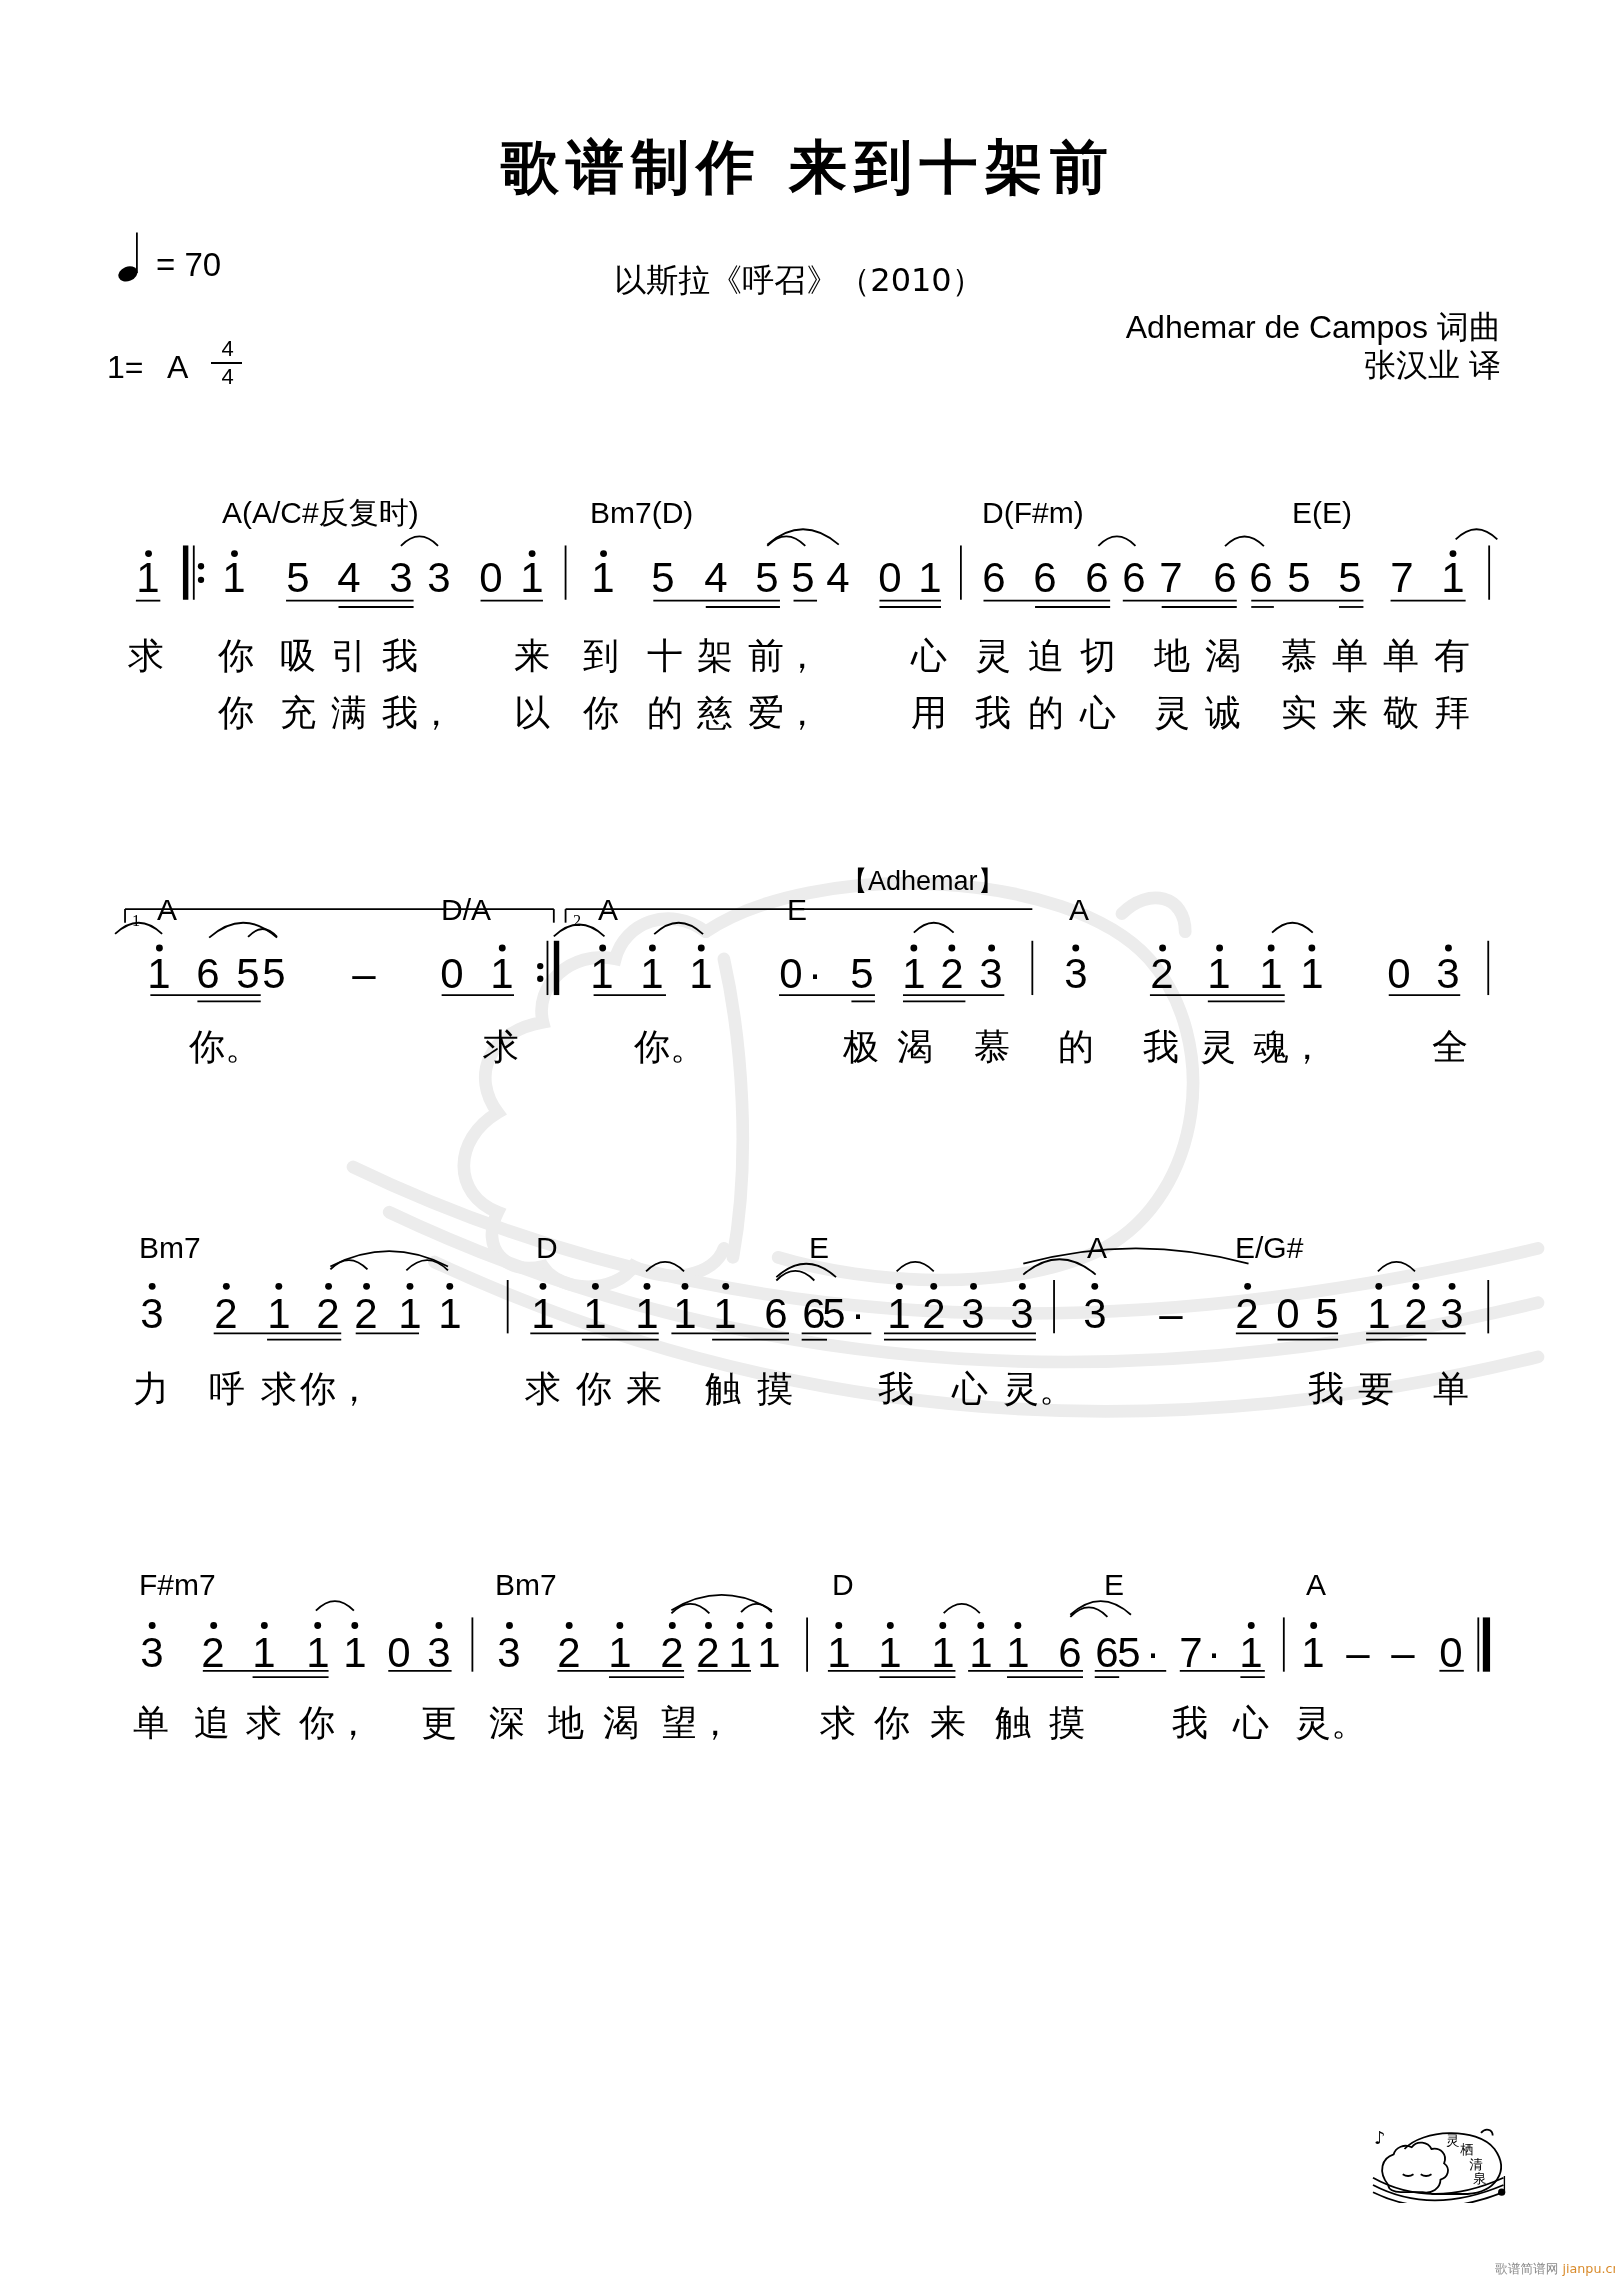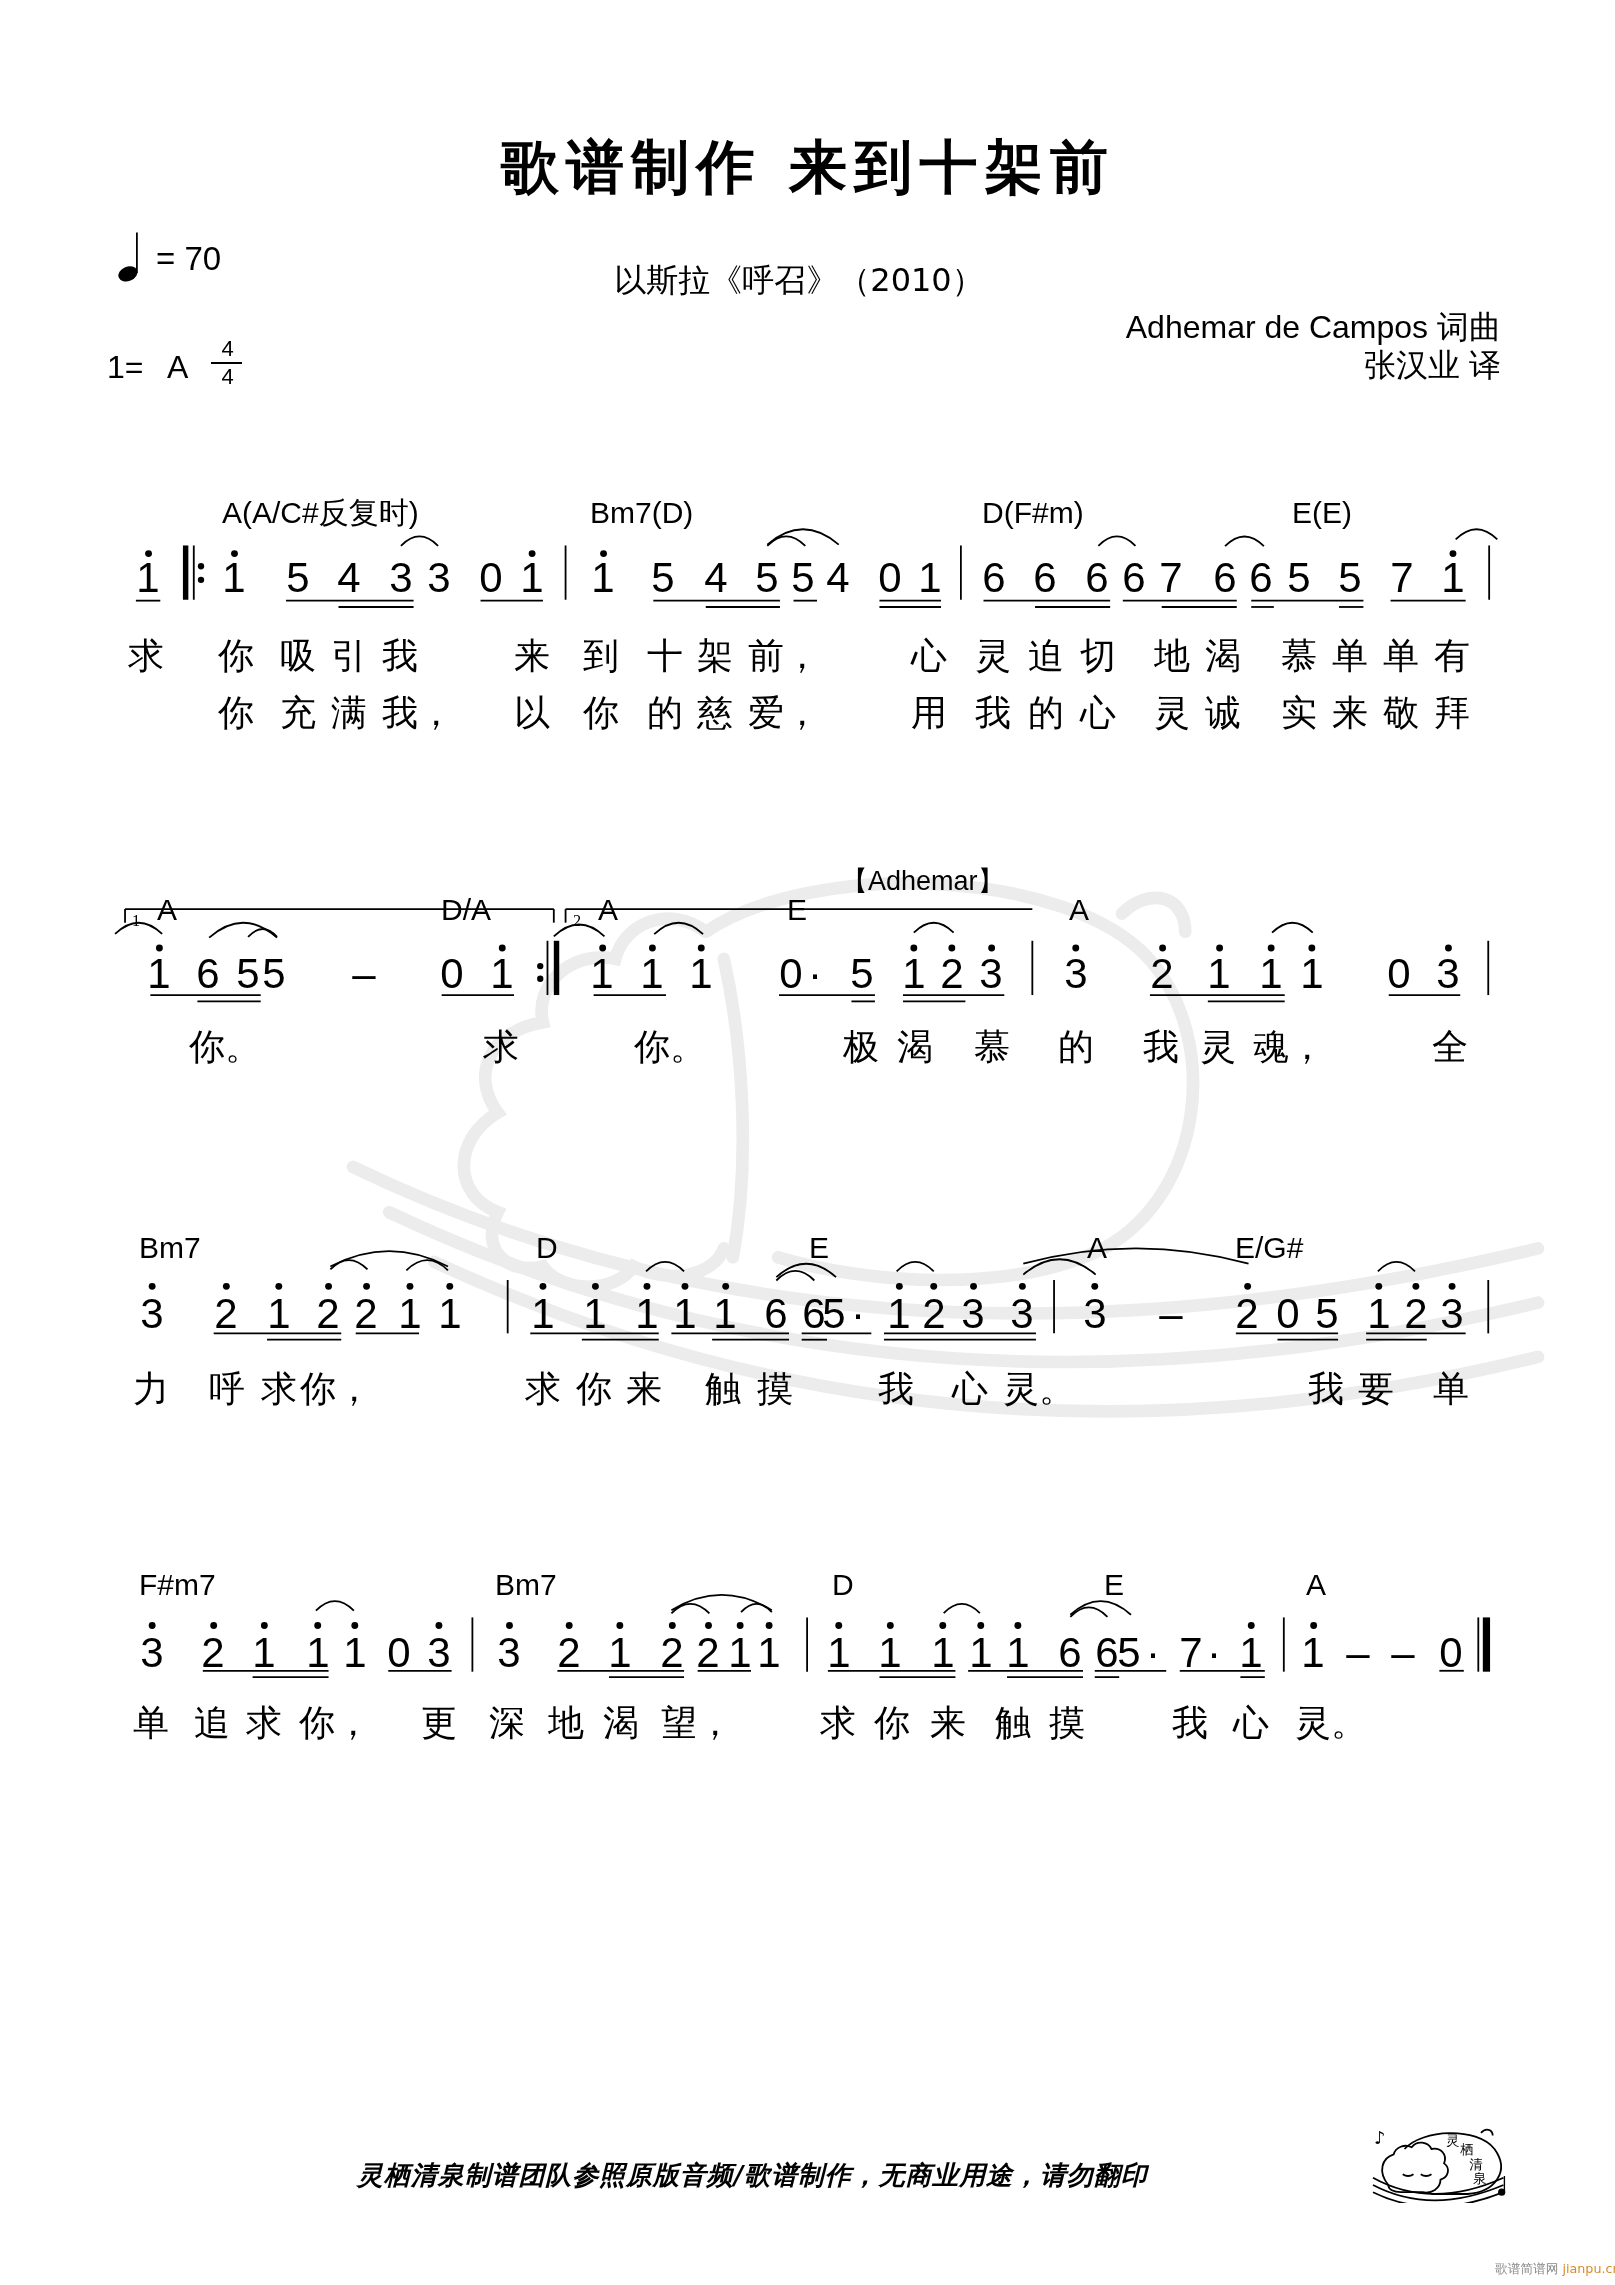--- a/index.html
+++ b/index.html
@@ -4,21 +4,21 @@
 <style>
   html,body{margin:0;padding:0;background:#ffffff;}
   #page{position:relative;width:1616px;height:2285px;background:#ffffff;overflow:hidden;color:#000;font-family:"Liberation Sans",sans-serif;}
   .abs{position:absolute;line-height:1;white-space:nowrap;z-index:3;}
   .ctr{left:0;width:1616px;text-align:center;}
   .title{top:138px;font-family:"DejaVu Sans",sans-serif;font-weight:bold;font-size:58px;letter-spacing:7.2px;}
   .subtitle{top:219px;font-family:"Liberation Sans",sans-serif;font-size:28px;}
   .album{top:264px;font-family:"DejaVu Sans",sans-serif;font-size:32px;left:-9px;}
   .korean{top:319px;font-family:"DejaVu Sans",sans-serif;font-size:34px;font-weight:bold;}
   .credit{right:115px;font-family:"Liberation Sans",sans-serif;font-size:32px;text-align:right;}
-  .tempo-text{left:156px;top:242px;font-size:33px;}
+  .tempo-text{left:156px;top:248px;font-size:33px;}
   .key-text{top:351px;font-size:32px;}
   .ts{font-size:22px;width:31px;text-align:center;left:212px;}
   .chord{font-family:"Liberation Sans",sans-serif;font-size:30px;}
   .section-label{font-family:"Liberation Sans",sans-serif;font-size:27px;}
   .note{font-family:"Liberation Sans",sans-serif;font-size:42px;transform:translateX(-50%);}
   .lyric{font-family:"DejaVu Sans",sans-serif;font-size:36px;}
   .volta-num{font-family:"Liberation Serif",serif;font-size:16.3px;}
   .footer-note{left:357px;top:2162px;font-family:"DejaVu Serif",serif;font-size:26px;font-weight:bold;font-style:italic;letter-spacing:0.9px;}
   .site{left:1495px;top:2263px;font-family:"DejaVu Sans",sans-serif;font-size:12.7px;color:#8a8a8a;}
   .site .url{color:#d98b2b;}
@@ -231,21 +231,20 @@
     <line x1="31" y1="5" x2="31" y2="50" stroke="#000" stroke-width="2"></line>
   </svg>
   <div class="abs tempo-text">= 70</div>
 
   <div class="abs key-text" style="left:107px">1=</div>
   <div class="abs key-text" style="left:167px">A</div>
   <div class="abs ts" style="top:338px">4</div>
   <div class="abs" style="left:211px;top:362px;width:31px;height:1.8px;background:#000"></div>
   <div class="abs ts" style="top:366px">4</div>
 
-  <div class="abs footer-note">灵栖清泉制谱团队参照原版音频/歌谱制作，无商业用途，请勿翻印</div>
 
   <svg id="logo" width="145" height="81" style="left:1368px;top:2122px" viewBox="0 0 160 90">
     <g fill="none" stroke="#000" stroke-width="2">
       <path d="M 40 30 C 60 8 120 5 140 30 C 158 55 140 78 110 80 L 70 80"></path>
       <path d="M 125 12 C 130 6 138 8 138 15"></path>
       <path d="M 22 70 C 10 55 15 40 28 36 C 30 28 40 24 48 28 C 54 20 66 22 70 30 C 80 28 88 36 84 46 C 92 52 88 62 80 64 C 80 74 70 80 60 78 L 36 78 C 28 78 22 75 22 70 Z"></path>
       <path d="M 38 58 Q 44 62 50 58"></path>
       <path d="M 58 58 Q 64 62 70 58"></path>
       <path d="M 5 62 Q 70 98 150 62"></path>
       <path d="M 5 70 Q 70 104 150 70"></path>

